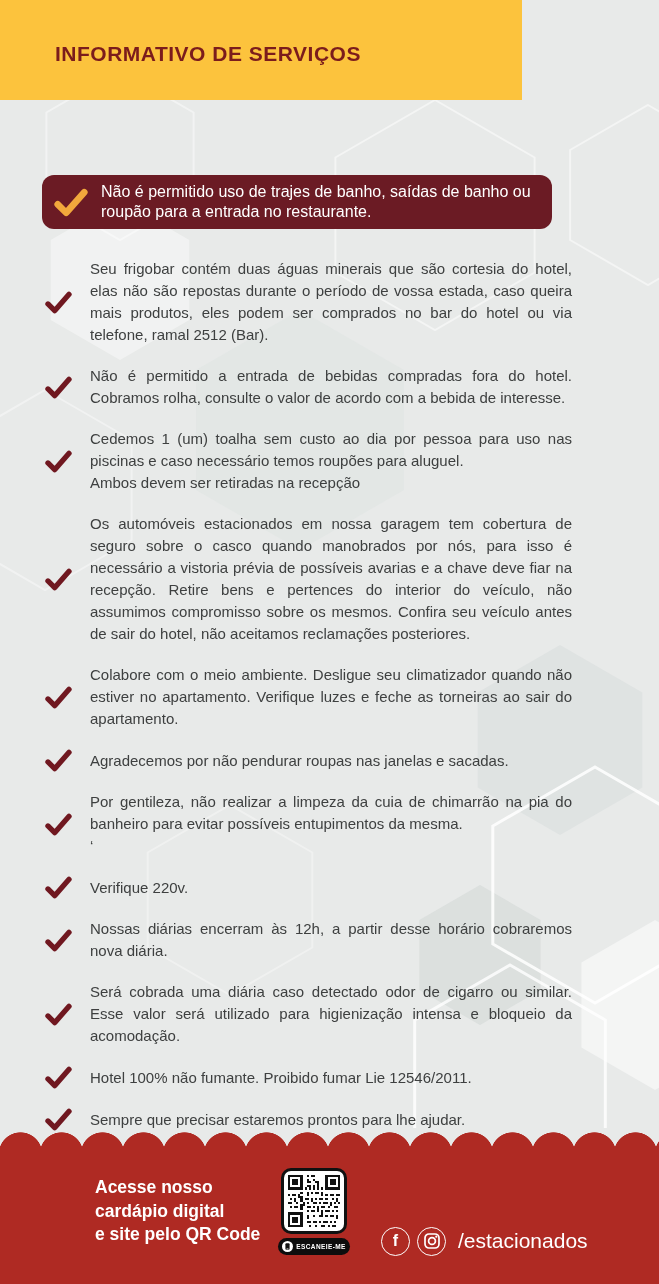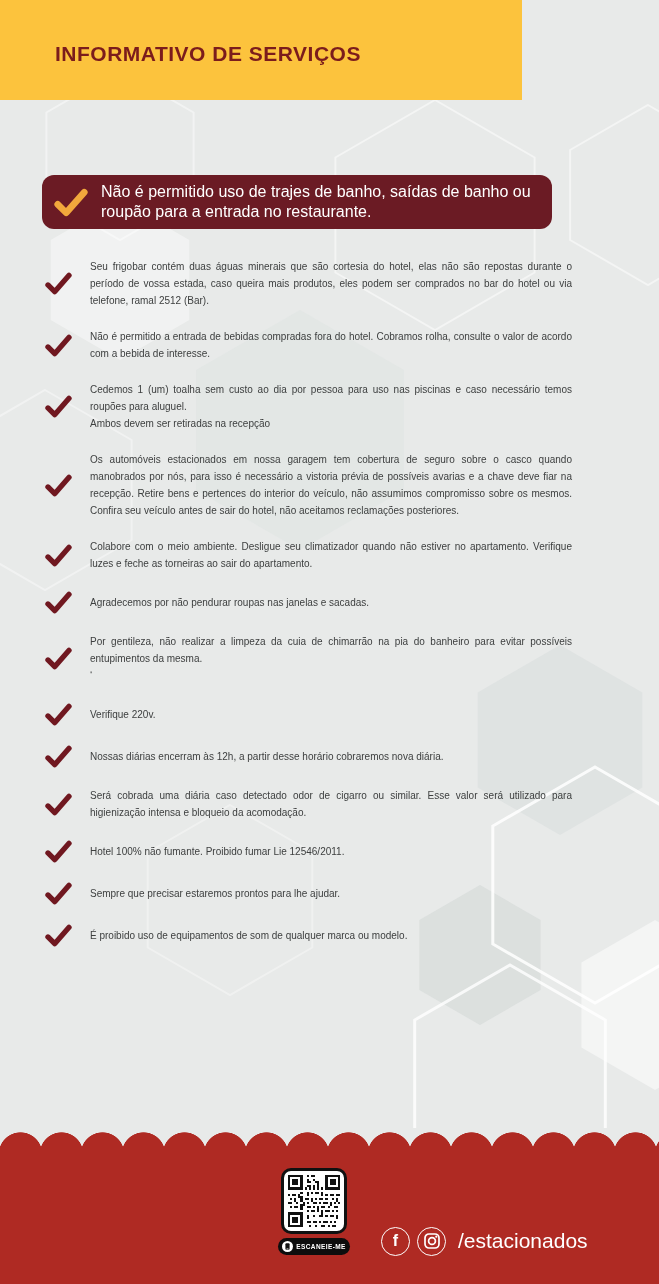--- a/index.html
+++ b/index.html
@@ -25,21 +25,21 @@
   .banner{margin-left:42px;width:510px;min-height:54px;background:var(--banner_maroon);border-radius:12px;
           display:flex;align-items:center;padding:7px 14px 7px 12px;}
   .banner .check{width:34px;height:29px;flex:none;margin-right:13px;}
   .banner .check path{stroke:var(--gold_check);stroke-width:5.5;fill:none;stroke-linecap:round;stroke-linejoin:round;}
   .banner p{color:#fff;font-size:16px;line-height:20px;font-weight:500;}
 
   .items{margin:29px 87px 0 45px;display:flex;flex-direction:column;gap:19px;}
   .item{display:flex;align-items:center;}
   .item .check{width:27px;height:23px;flex:none;margin-right:18px;}
   .item .check path{stroke:var(--check_maroon);stroke-width:5.5;fill:none;stroke-linecap:round;stroke-linejoin:round;}
-  .item-text{flex:1;font-size:10px;line-height:17px;color:var(--text_gray);}
+  .item-text{flex:1;font-size:15px;line-height:22px;color:var(--text_gray);}
   .item-text .line{text-align:justify;}
 
   .closing{margin:18px 0 0 62px;font-size:20px;font-weight:bold;color:var(--title_maroon);}
 
   
   .scalloped-edge{position:absolute;left:0;right:0;bottom:132px;height:24px;z-index:2;
     background-image:radial-gradient(circle 22px at 20.5px 26px, var(--footer_red) 97%, rgba(0,0,0,0) 100%);
     background-size:41px 24px;background-repeat:repeat-x;}
   .footer-band{position:absolute;left:0;right:0;bottom:0;height:132px;background:var(--footer_red);z-index:2;}
   .qr-caption{position:absolute;left:95px;top:1176px;z-index:4;color:#fff;font-weight:bold;font-size:17.5px;line-height:23.5px;}
@@ -207,20 +207,25 @@
             <div class="line">É proibido uso de equipamentos de som de qualquer marca ou modelo.</div>
           </div>
   </div>
 </div>
 
   </main>
 
   <div class="scalloped-edge"></div>
   <footer class="footer-band"></footer>
 
+  <div class="qr-caption">
+    <div>Acesse nosso</div>
+    <div>cardápio digital</div>
+    <div>e site pelo QR Code</div>
+  </div>
 
   <div class="qr-box">
     <svg viewBox="0 0 25 25" shape-rendering="crispEdges" aria-hidden="true">
       <rect x="0" y="0" width="7" height="7" fill="#111"></rect>
         <rect x="1" y="1" width="5" height="5" fill="#fff"></rect>
         <rect x="2" y="2" width="3" height="3" fill="#111"></rect>
       <rect x="18" y="0" width="7" height="7" fill="#111"></rect>
         <rect x="19" y="1" width="5" height="5" fill="#fff"></rect>
         <rect x="20" y="2" width="3" height="3" fill="#111"></rect>
       <rect x="0" y="18" width="7" height="7" fill="#111"></rect>

